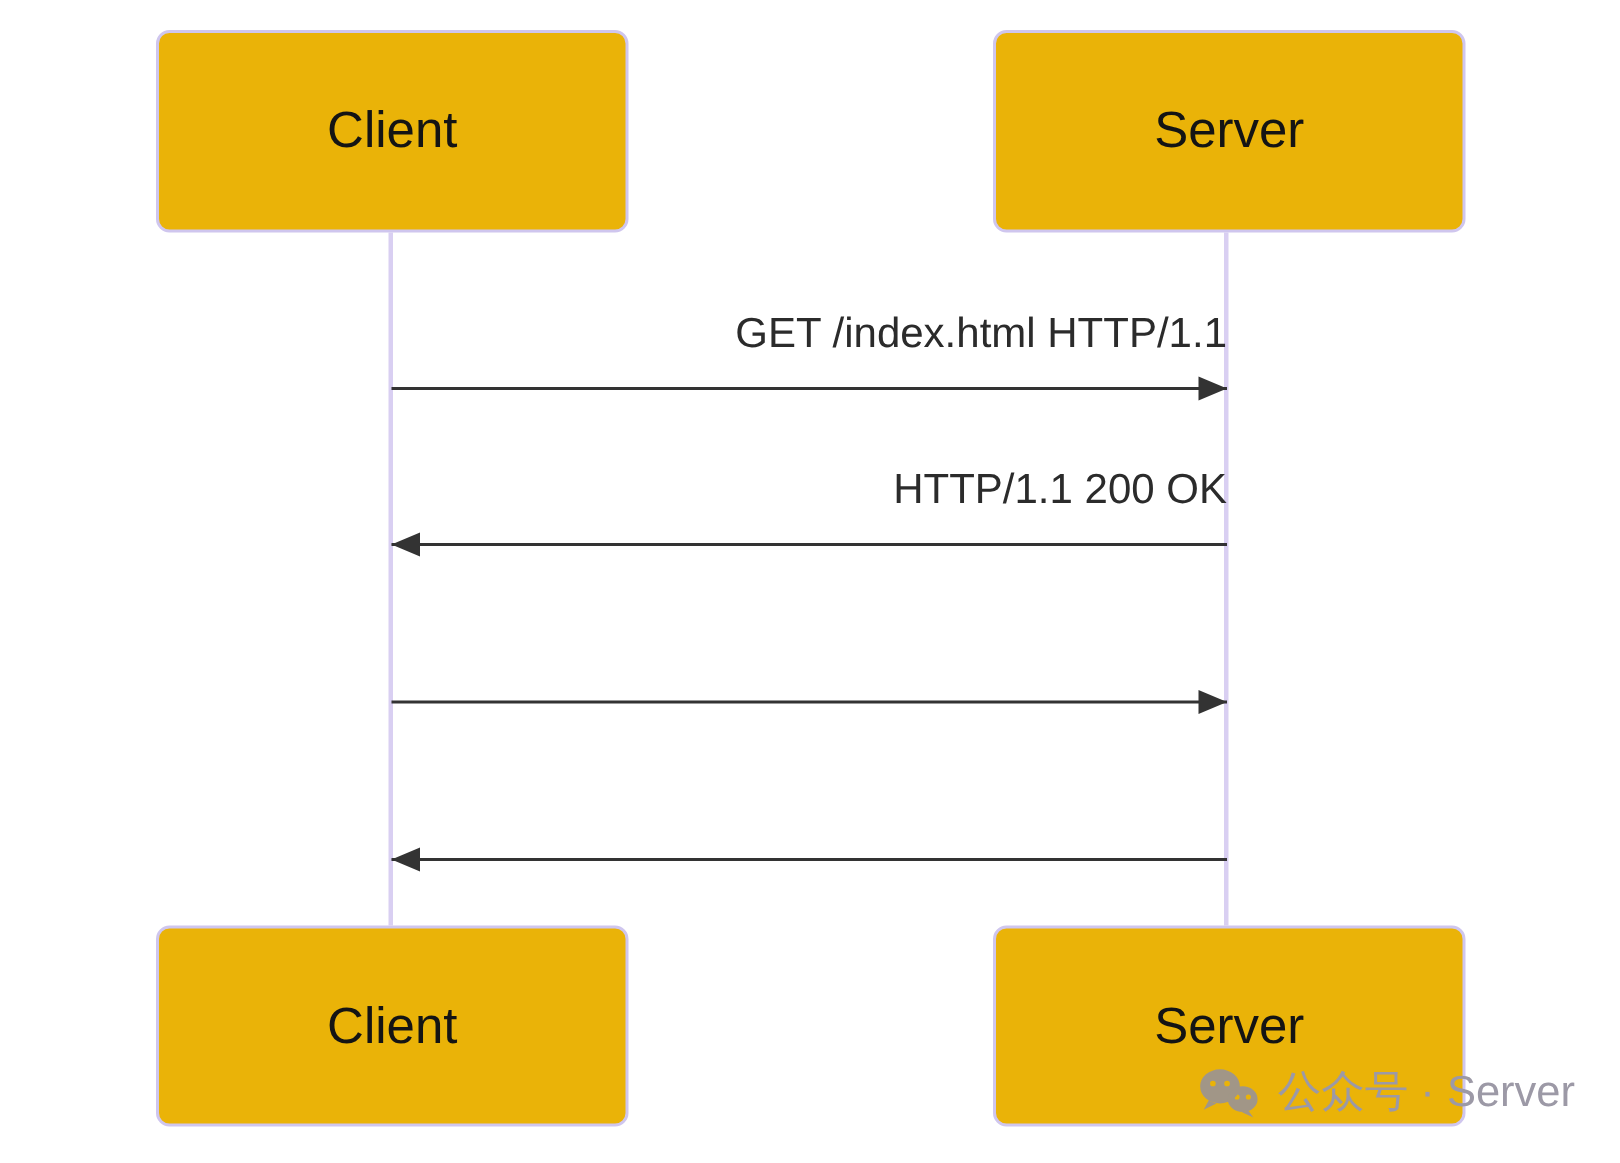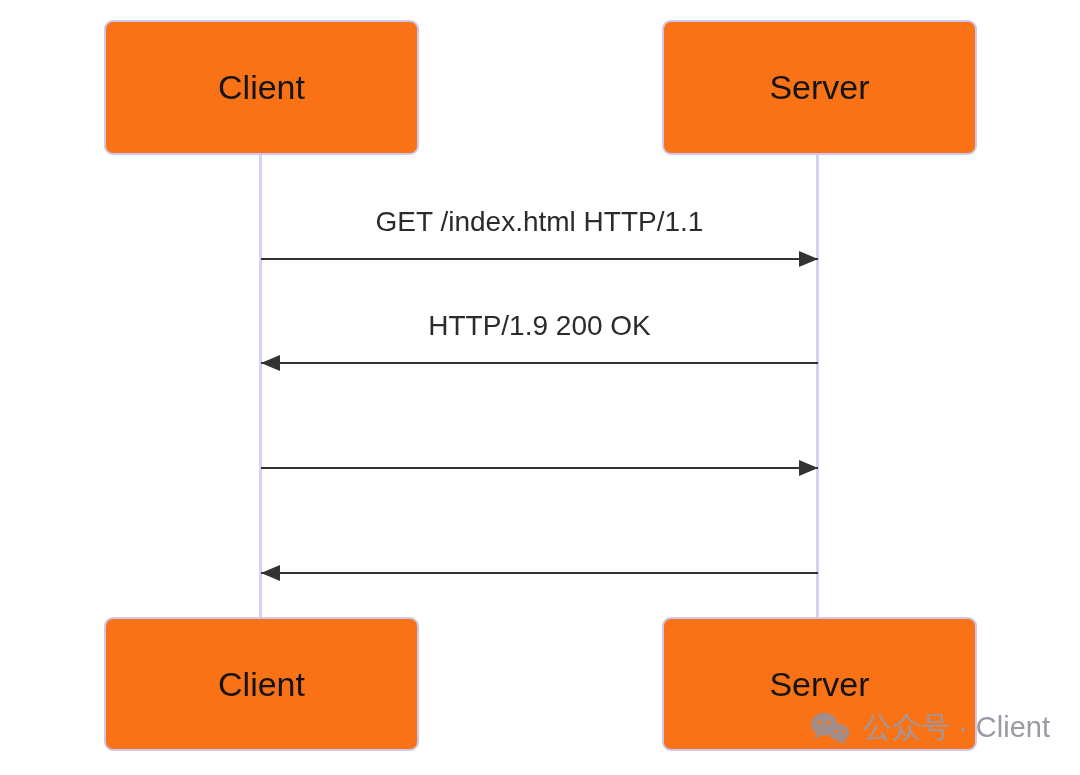--- a/index.html
+++ b/index.html
@@ -10,21 +10,21 @@
     background: #ffffff;
     font-family: "Liberation Sans", "DejaVu Sans", sans-serif;
     overflow: hidden;
   }
 
   
   .actor-box {
     position: absolute;
     width: 315px;
     box-sizing: border-box;
-    background: #f97316;
+    background: #eab308;
     border: 2px solid #cfc6ee;
     border-radius: 9px;
     display: flex;
     align-items: center;
     justify-content: center;
     font-size: 34px;
     color: #141414;
   }
   .actor-top    { top: 20px;  height: 135px; }
   .actor-bottom { top: 617px; height: 134px; }
@@ -42,21 +42,21 @@
   .lifeline-client { left: 259px; }
   .lifeline-server { left: 816px; }
 
   
   .msg-label {
     position: absolute;
     left: 261px;
     width: 557px;
     height: 40px;
     line-height: 40px;
-    text-align: center;
+    text-align: right;
     font-size: 28px;
     color: #2b2b2b;
     white-space: nowrap;
   }
   .msg-line {
     position: absolute;
     left: 261px;
     width: 557px;
     height: 2px;
     background: #333333;
@@ -112,21 +112,21 @@
   <div class="actor-box actor-top actor-client">
     <span>Client</span>
   </div>
   <div class="actor-box actor-top actor-server">
     <span>Server</span>
   </div>
 
   <div class="msg-label label-1">GET /index.html HTTP/1.1</div>
   <div class="msg-line dir-right line-1"></div>
 
-  <div class="msg-label label-2">HTTP/1.9 200 OK</div>
+  <div class="msg-label label-2">HTTP/1.1 200 OK</div>
   <div class="msg-line dir-left line-2"></div>
 
   <div class="msg-line dir-right line-3"></div>
 
   <div class="msg-line dir-left line-4"></div>
 
   <div class="actor-box actor-bottom actor-client">
     <span>Client</span>
   </div>
   <div class="actor-box actor-bottom actor-server">
@@ -141,16 +141,16 @@
                    M9,12 a2,2 0 1,0 4,0 a2,2 0 1,0 -4,0 Z
                    M19,12 a2,2 0 1,0 4,0 a2,2 0 1,0 -4,0 Z"></path>
           <path d="M8,24 L4.5,30.5 L13.5,26 Z"></path>
           <path fill-rule="evenodd" d="M21.5,23 a10.5,9 0 1,1 21,0 a10.5,9 0 1,1 -21,0 Z
                    M26.2,21.5 a1.8,1.8 0 1,0 3.6,0 a1.8,1.8 0 1,0 -3.6,0 Z
                    M34.2,21.5 a1.8,1.8 0 1,0 3.6,0 a1.8,1.8 0 1,0 -3.6,0 Z"></path>
           <path d="M36,31 L39.5,36 L31.5,32.3 Z"></path>
         </g>
       </svg>
     </span>
-    <span>公众号 · Client</span>
+    <span>公众号 · Server</span>
   </div>
 
 </div>
 
 </body></html>

